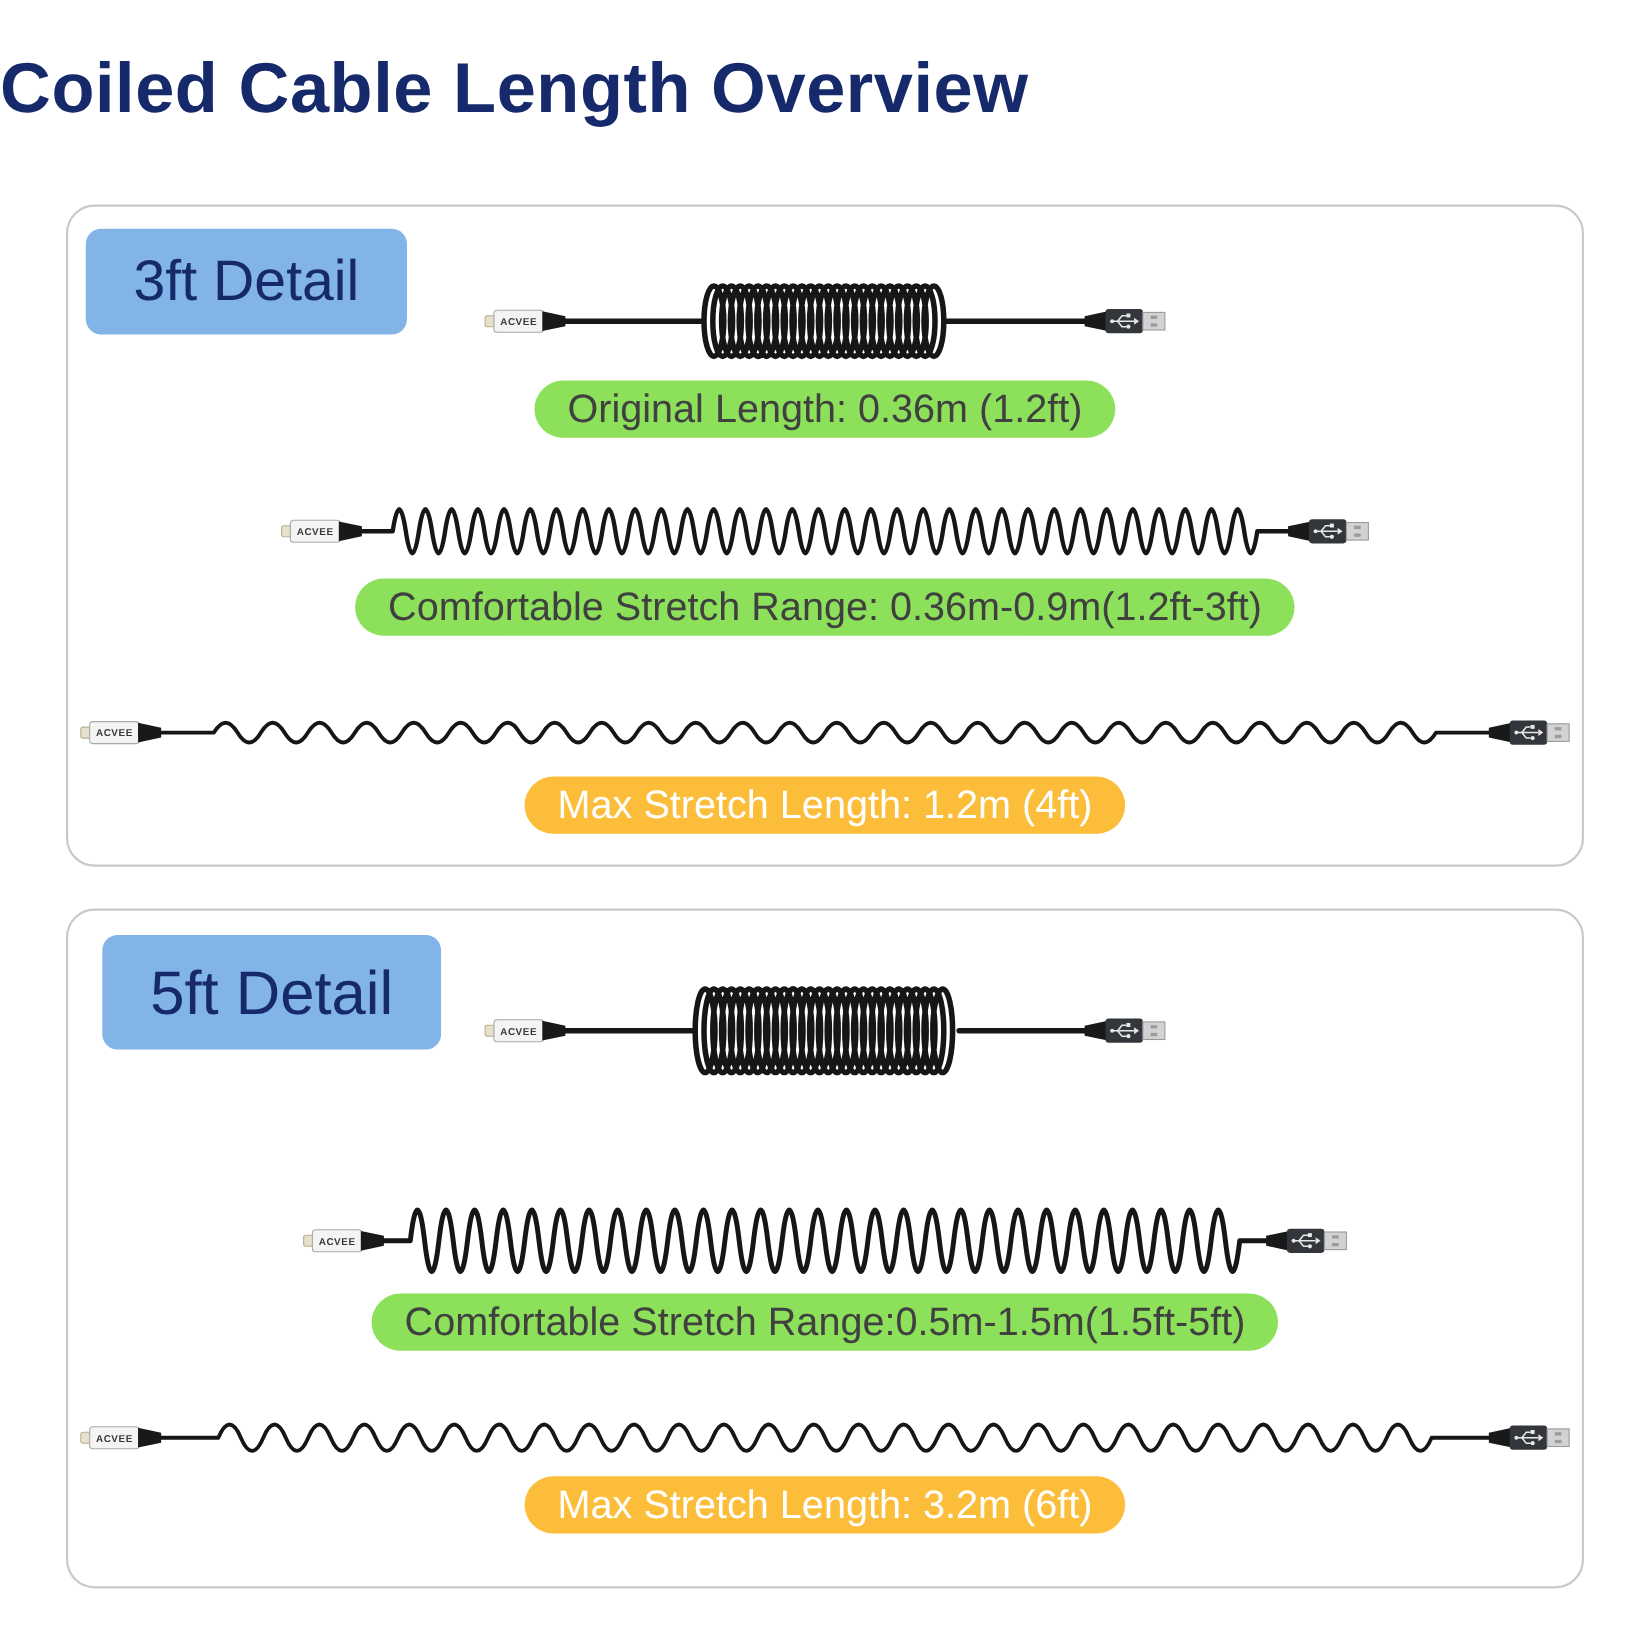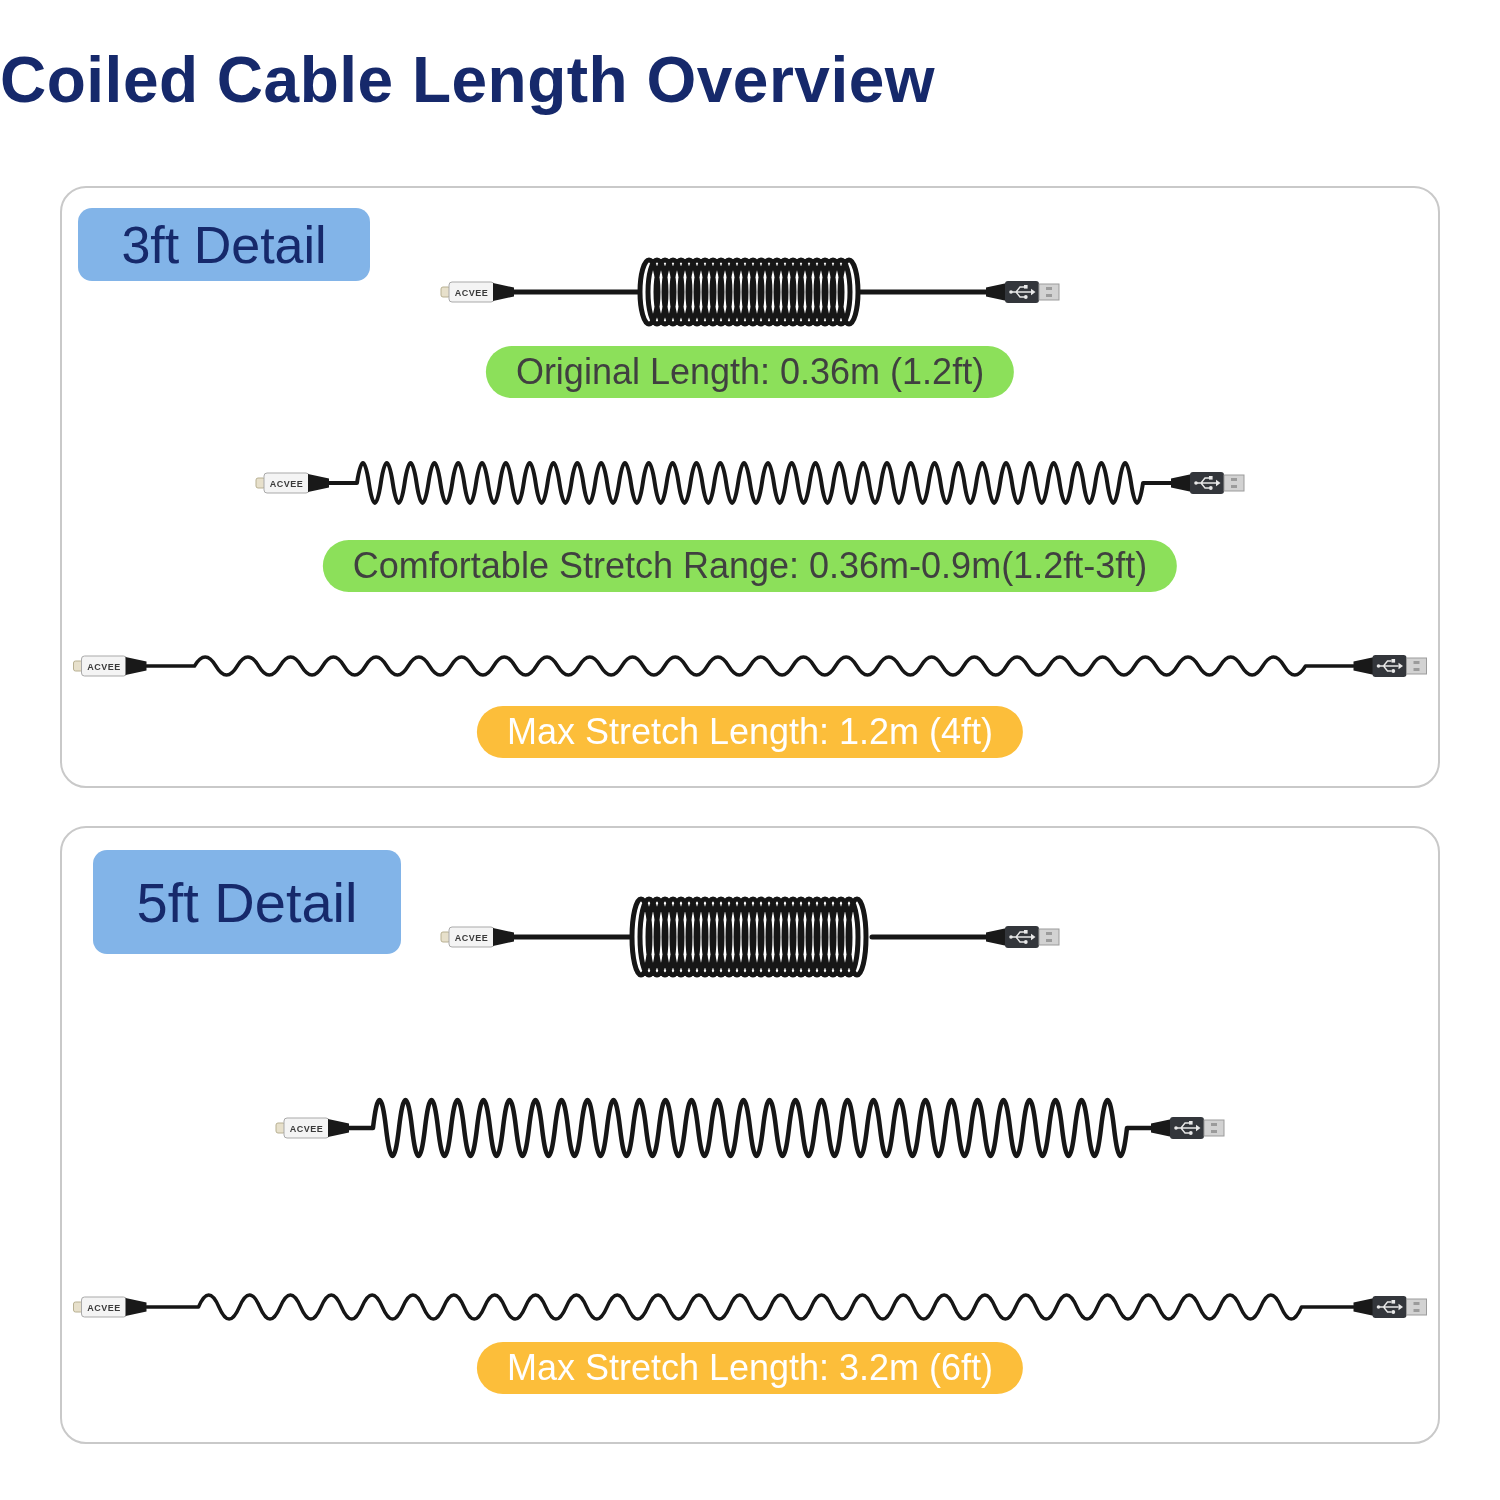--- a/index.html
+++ b/index.html
@@ -14,21 +14,21 @@
   body{margin:0;background:#ffffff;font-family:"Liberation Sans",sans-serif;}
   .page{position:relative;width:1500px;height:1500px;background:#ffffff;overflow:hidden;margin:0 auto;}
   .title{position:absolute;top:43px;left:0;width:100%;margin:0;
          font-size:64px;font-weight:700;color:var(--navy);letter-spacing:.5px;}
   .panel{position:absolute;left:60px;width:1380px;background:#fff;
          border:2px solid var(--panel-border);border-radius:26px;}
   .panel1{top:186px;height:602px;}
   .panel2{top:826px;height:618px;}
   .tag{position:absolute;display:flex;align-items:center;justify-content:center;
        background:var(--tag-blue);color:var(--navy);border-radius:14px;font-weight:400;}
-  .panel1 .tag{left:16px;top:20px;width:292px;height:73px;font-size:52px;}
+  .panel1 .tag{left:16px;top:20px;width:292px;height:96px;font-size:52px;}
   .panel2 .tag{left:31px;top:22px;width:308px;height:104px;font-size:56px;}
   .pill{position:absolute;left:50%;transform:translateX(-50%);
         height:52px;line-height:52px;padding:0 30px;border-radius:27px;
         font-size:36px;white-space:nowrap;}
   .pill.green{background:var(--green);color:#404040;}
   .pill.amber{background:var(--amber);color:#ffffff;}
   .cable{position:absolute;left:50%;transform:translateX(-50%);display:block;}
 </style>
 </head>
 <body>
@@ -81,21 +81,21 @@
             <path d="M961 31.8 L965.5 35 L961 38.2 Z" fill="#e8e8e8"></path>
             <circle cx="941" cy="35" r="1.8" fill="#e8e8e8"></circle>
             <rect x="954" y="28" width="3.6" height="3.6" fill="#e8e8e8"></rect>
             <circle cx="955.8" cy="40" r="1.9" fill="#e8e8e8"></circle>
           </g>
           <rect x="969" y="27" width="20" height="16" fill="#d2d2d2" stroke="#9b9b9b" stroke-width="1"></rect>
           <rect x="976" y="30" width="6" height="3" fill="#9b9b9b"></rect>
           <rect x="976" y="37" width="6" height="3" fill="#9b9b9b"></rect>
         </g>
       </svg>
-    <div class="pill green" style="top:352px">Comfortable Stretch Range: 0.36m-0.9m(1.2ft-3ft)</div>
+    <div class="pill green" style="top:338px">Comfortable Stretch Range: 0.36m-0.9m(1.2ft-3ft)</div>
 
     <svg class="cable" style="top:452px" viewBox="0 0 1355 52" width="1355" height="52">
         <path d="M74 26 H122 q10.682692307692308 -18 21.365384615384617 0 q10.682692307692308 18 21.365384615384617 0 q10.682692307692308 -18 21.365384615384617 0 q10.682692307692308 18 21.365384615384617 0 q10.682692307692308 -18 21.365384615384617 0 q10.682692307692308 18 21.365384615384617 0 q10.682692307692308 -18 21.365384615384617 0 q10.682692307692308 18 21.365384615384617 0 q10.682692307692308 -18 21.365384615384617 0 q10.682692307692308 18 21.365384615384617 0 q10.682692307692308 -18 21.365384615384617 0 q10.682692307692308 18 21.365384615384617 0 q10.682692307692308 -18 21.365384615384617 0 q10.682692307692308 18 21.365384615384617 0 q10.682692307692308 -18 21.365384615384617 0 q10.682692307692308 18 21.365384615384617 0 q10.682692307692308 -18 21.365384615384617 0 q10.682692307692308 18 21.365384615384617 0 q10.682692307692308 -18 21.365384615384617 0 q10.682692307692308 18 21.365384615384617 0 q10.682692307692308 -18 21.365384615384617 0 q10.682692307692308 18 21.365384615384617 0 q10.682692307692308 -18 21.365384615384617 0 q10.682692307692308 18 21.365384615384617 0 q10.682692307692308 -18 21.365384615384617 0 q10.682692307692308 18 21.365384615384617 0 q10.682692307692308 -18 21.365384615384617 0 q10.682692307692308 18 21.365384615384617 0 q10.682692307692308 -18 21.365384615384617 0 q10.682692307692308 18 21.365384615384617 0 q10.682692307692308 -18 21.365384615384617 0 q10.682692307692308 18 21.365384615384617 0 q10.682692307692308 -18 21.365384615384617 0 q10.682692307692308 18 21.365384615384617 0 q10.682692307692308 -18 21.365384615384617 0 q10.682692307692308 18 21.365384615384617 0 q10.682692307692308 -18 21.365384615384617 0 q10.682692307692308 18 21.365384615384617 0 q10.682692307692308 -18 21.365384615384617 0 q10.682692307692308 18 21.365384615384617 0 q10.682692307692308 -18 21.365384615384617 0 q10.682692307692308 18 21.365384615384617 0 q10.682692307692308 -18 21.365384615384617 0 q10.682692307692308 18 21.365384615384617 0 q10.682692307692308 -18 21.365384615384617 0 q10.682692307692308 18 21.365384615384617 0 q10.682692307692308 -18 21.365384615384617 0 q10.682692307692308 18 21.365384615384617 0 q10.682692307692308 -18 21.365384615384617 0 q10.682692307692308 18 21.365384615384617 0 q10.682692307692308 -18 21.365384615384617 0 q10.682692307692308 18 21.365384615384617 0 H1281" fill="none" stroke="var(--cable-black)" stroke-width="3.5" stroke-linecap="round" stroke-linejoin="round"></path>
         <g>
           <rect x="1" y="21" width="9" height="10" rx="2" fill="#e7e0cb" stroke="#b8b092" stroke-width="1"></rect>
           <rect x="9" y="16" width="45" height="20" rx="3" fill="#f4f4f4" stroke="#a9a9a9" stroke-width="1"></rect>
           <text x="31.5" y="29.5" font-size="9" text-anchor="middle" fill="#3a3a3a" letter-spacing=".5" font-family="&quot;Liberation Sans&quot;,sans-serif" font-weight="bold">ACVEE</text>
           <path d="M53 17 L74 21.5 L74 30.5 L53 35 Z" fill="#191919"></path>
         </g>
         <g>
@@ -159,20 +159,21 @@
             <path d="M921 41.8 L925.5 45 L921 48.2 Z" fill="#e8e8e8"></path>
             <circle cx="901" cy="45" r="1.8" fill="#e8e8e8"></circle>
             <rect x="914" y="38" width="3.6" height="3.6" fill="#e8e8e8"></rect>
             <circle cx="915.8" cy="50" r="1.9" fill="#e8e8e8"></circle>
           </g>
           <rect x="929" y="37" width="20" height="16" fill="#d2d2d2" stroke="#9b9b9b" stroke-width="1"></rect>
           <rect x="936" y="40" width="6" height="3" fill="#9b9b9b"></rect>
           <rect x="936" y="47" width="6" height="3" fill="#9b9b9b"></rect>
         </g>
       </svg>
+    <div class="pill green" style="top:348px">Comfortable Stretch Range:0.5m-1.5m(1.5ft-5ft)</div>
 
     <svg class="cable" style="top:451px" viewBox="0 0 1355 56" width="1355" height="56">
         <path d="M74 28 H126 q10.212962962962964 -24 20.425925925925927 0 q10.212962962962964 24 20.425925925925927 0 q10.212962962962964 -24 20.425925925925927 0 q10.212962962962964 24 20.425925925925927 0 q10.212962962962964 -24 20.425925925925927 0 q10.212962962962964 24 20.425925925925927 0 q10.212962962962964 -24 20.425925925925927 0 q10.212962962962964 24 20.425925925925927 0 q10.212962962962964 -24 20.425925925925927 0 q10.212962962962964 24 20.425925925925927 0 q10.212962962962964 -24 20.425925925925927 0 q10.212962962962964 24 20.425925925925927 0 q10.212962962962964 -24 20.425925925925927 0 q10.212962962962964 24 20.425925925925927 0 q10.212962962962964 -24 20.425925925925927 0 q10.212962962962964 24 20.425925925925927 0 q10.212962962962964 -24 20.425925925925927 0 q10.212962962962964 24 20.425925925925927 0 q10.212962962962964 -24 20.425925925925927 0 q10.212962962962964 24 20.425925925925927 0 q10.212962962962964 -24 20.425925925925927 0 q10.212962962962964 24 20.425925925925927 0 q10.212962962962964 -24 20.425925925925927 0 q10.212962962962964 24 20.425925925925927 0 q10.212962962962964 -24 20.425925925925927 0 q10.212962962962964 24 20.425925925925927 0 q10.212962962962964 -24 20.425925925925927 0 q10.212962962962964 24 20.425925925925927 0 q10.212962962962964 -24 20.425925925925927 0 q10.212962962962964 24 20.425925925925927 0 q10.212962962962964 -24 20.425925925925927 0 q10.212962962962964 24 20.425925925925927 0 q10.212962962962964 -24 20.425925925925927 0 q10.212962962962964 24 20.425925925925927 0 q10.212962962962964 -24 20.425925925925927 0 q10.212962962962964 24 20.425925925925927 0 q10.212962962962964 -24 20.425925925925927 0 q10.212962962962964 24 20.425925925925927 0 q10.212962962962964 -24 20.425925925925927 0 q10.212962962962964 24 20.425925925925927 0 q10.212962962962964 -24 20.425925925925927 0 q10.212962962962964 24 20.425925925925927 0 q10.212962962962964 -24 20.425925925925927 0 q10.212962962962964 24 20.425925925925927 0 q10.212962962962964 -24 20.425925925925927 0 q10.212962962962964 24 20.425925925925927 0 q10.212962962962964 -24 20.425925925925927 0 q10.212962962962964 24 20.425925925925927 0 q10.212962962962964 -24 20.425925925925927 0 q10.212962962962964 24 20.425925925925927 0 q10.212962962962964 -24 20.425925925925927 0 q10.212962962962964 24 20.425925925925927 0 q10.212962962962964 -24 20.425925925925927 0 q10.212962962962964 24 20.425925925925927 0 H1281" fill="none" stroke="var(--cable-black)" stroke-width="3.5" stroke-linecap="round" stroke-linejoin="round"></path>
         <g>
           <rect x="1" y="23" width="9" height="10" rx="2" fill="#e7e0cb" stroke="#b8b092" stroke-width="1"></rect>
           <rect x="9" y="18" width="45" height="20" rx="3" fill="#f4f4f4" stroke="#a9a9a9" stroke-width="1"></rect>
           <text x="31.5" y="31.5" font-size="9" text-anchor="middle" fill="#3a3a3a" letter-spacing=".5" font-family="&quot;Liberation Sans&quot;,sans-serif" font-weight="bold">ACVEE</text>
           <path d="M53 19 L74 23.5 L74 32.5 L53 37 Z" fill="#191919"></path>
         </g>
         <g>

